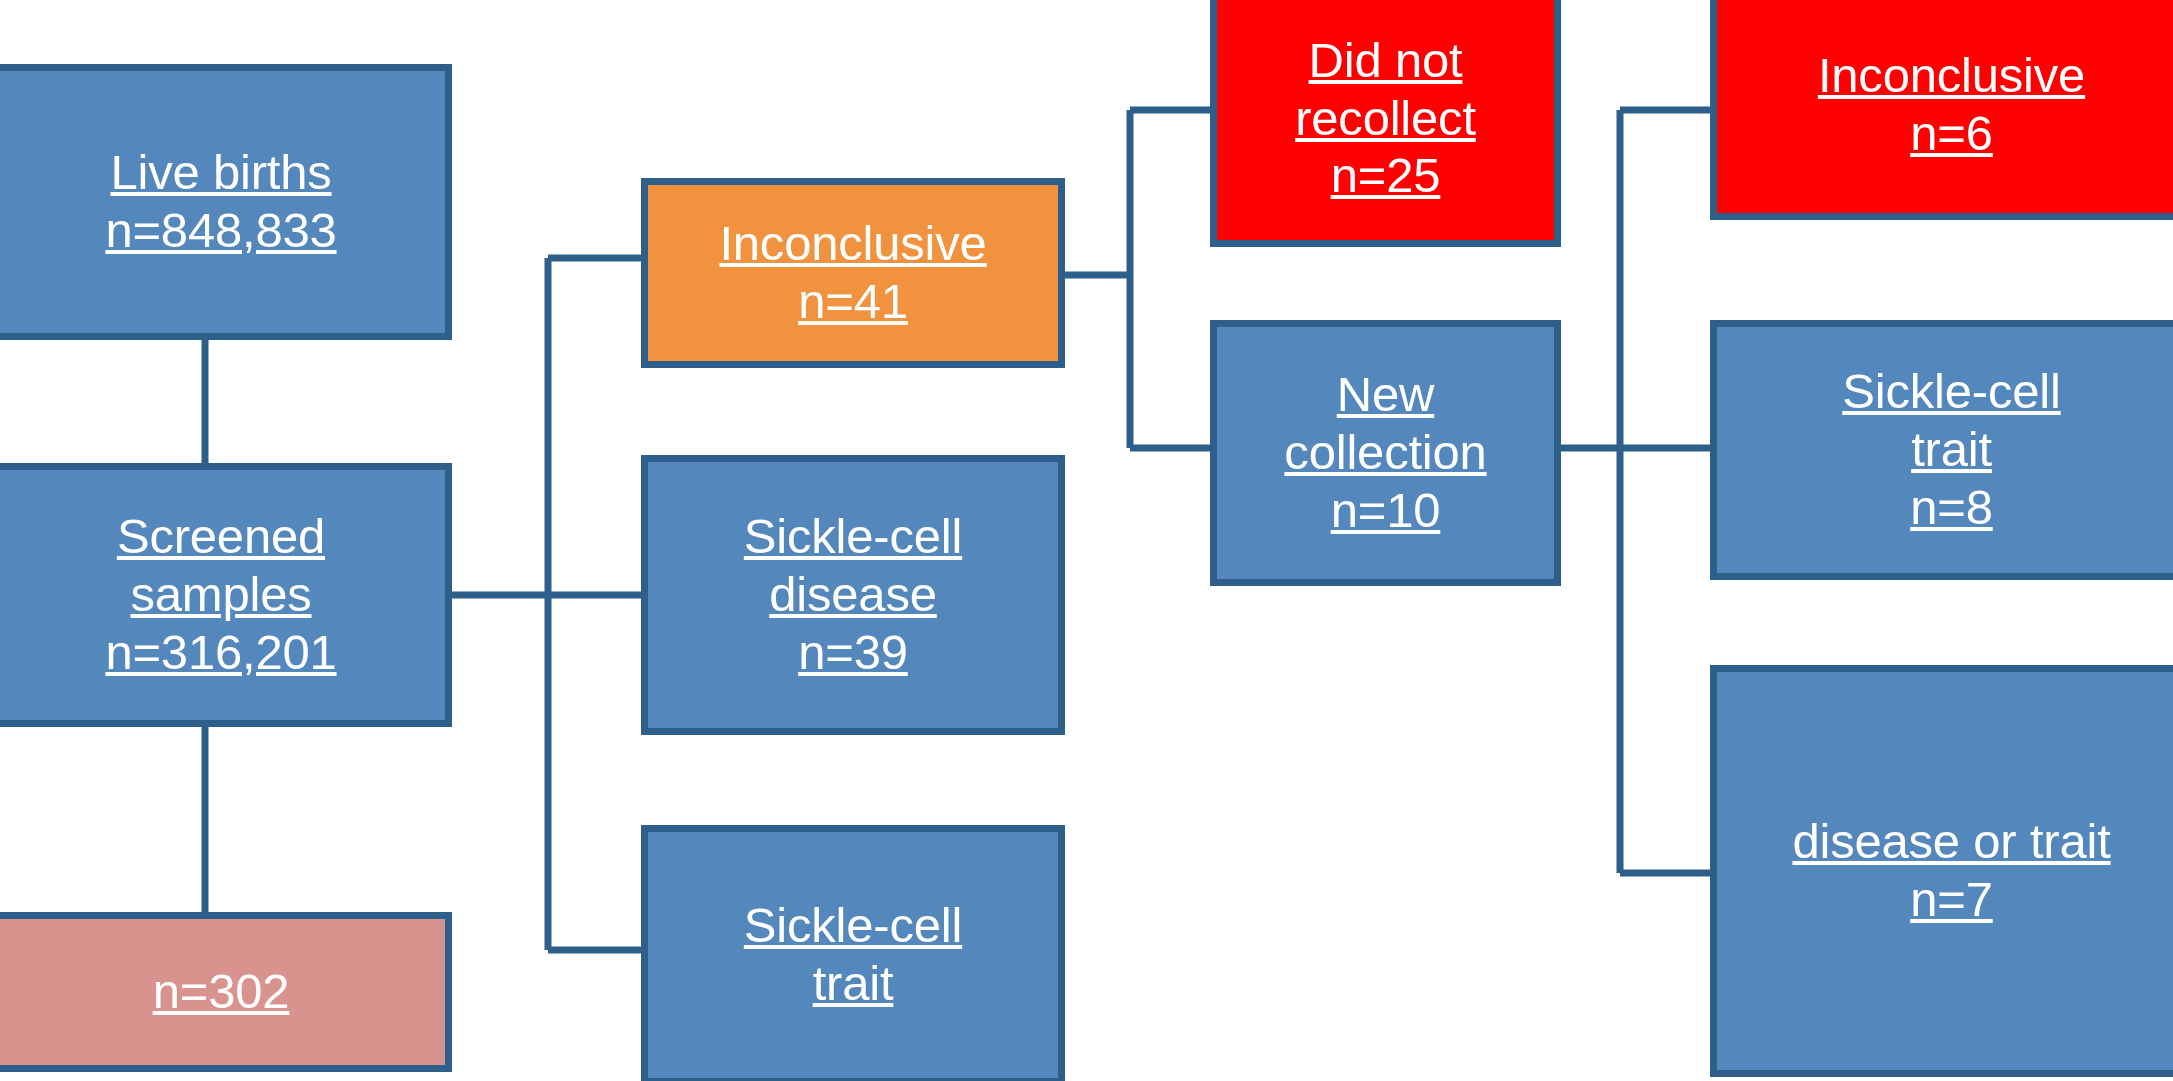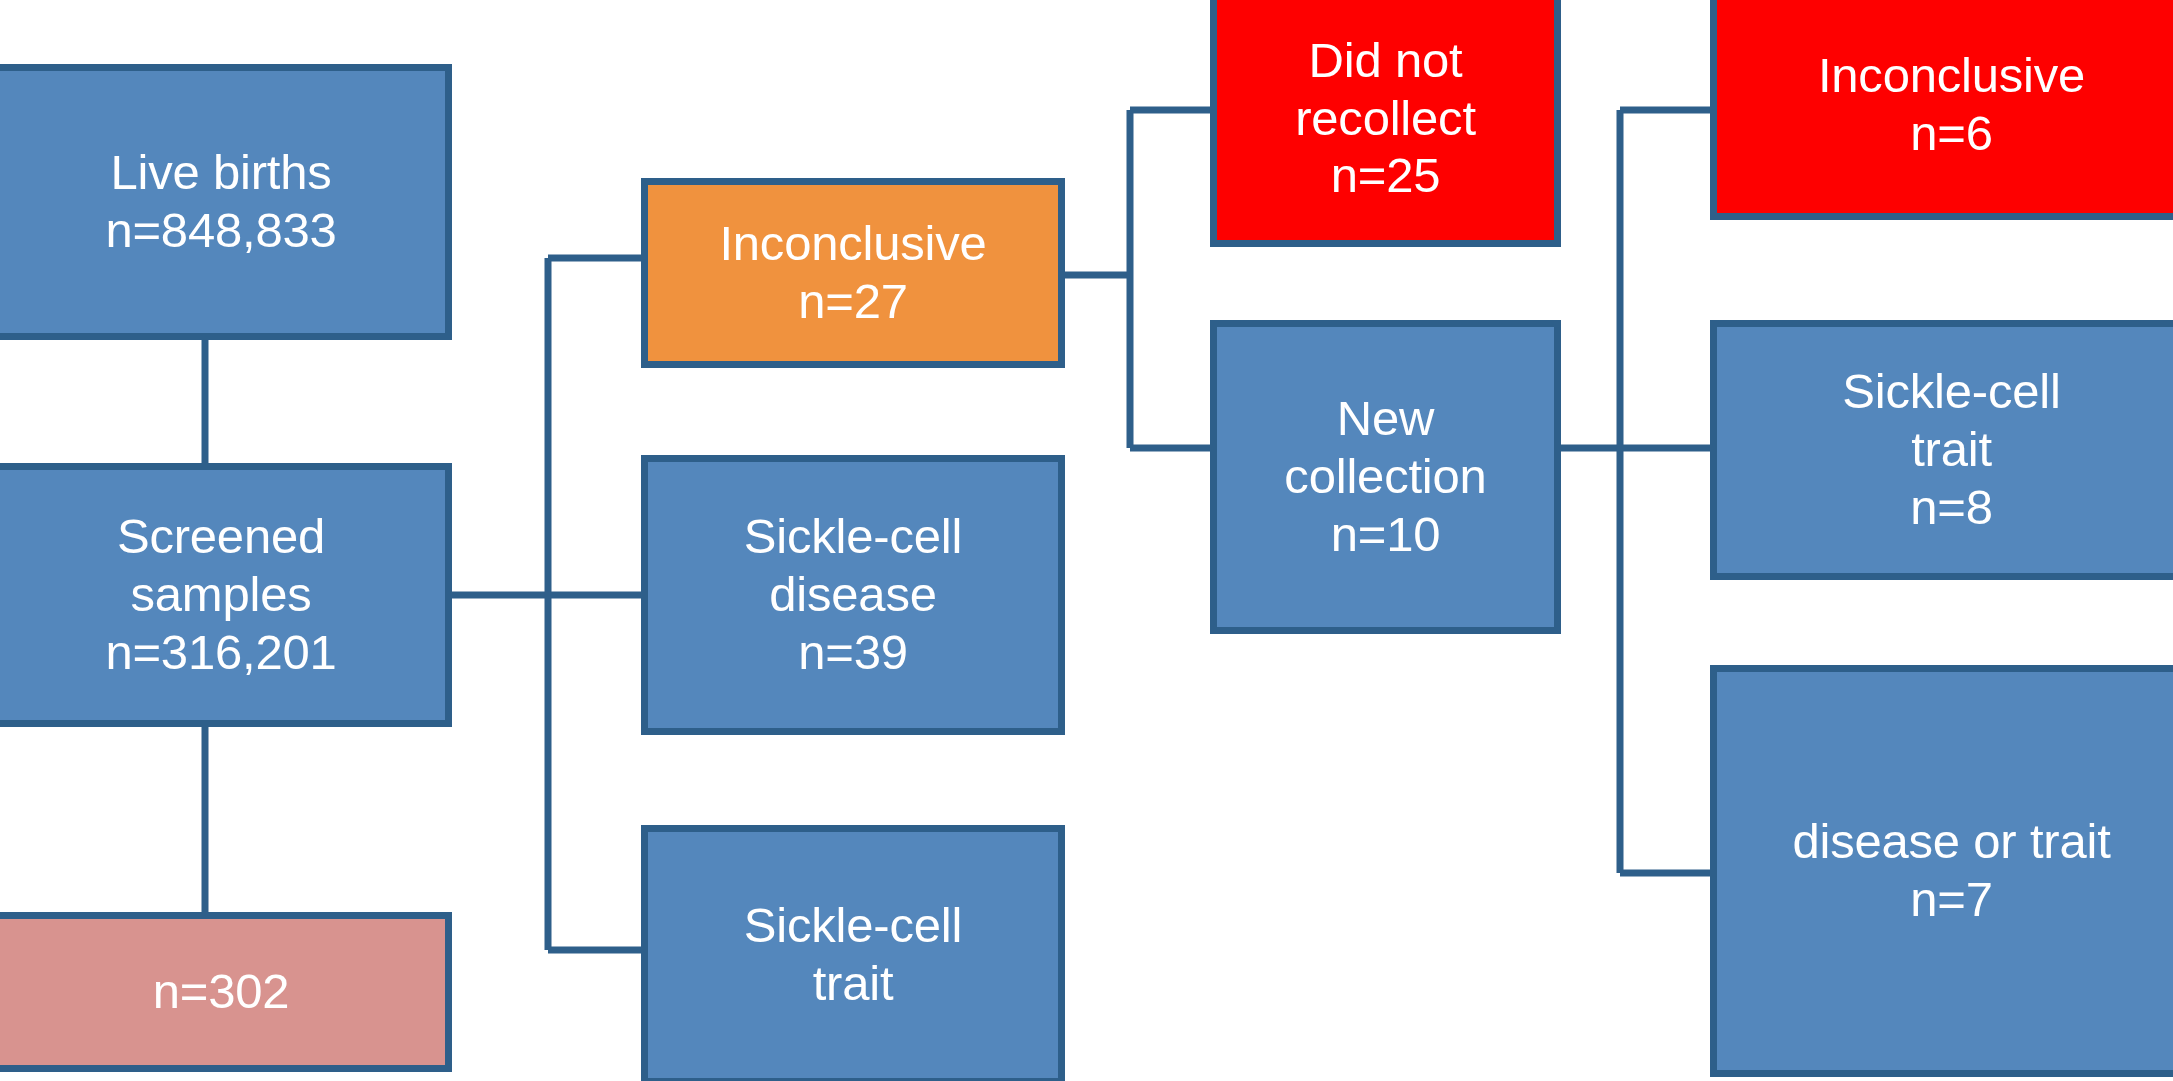--- a/index.html
+++ b/index.html
@@ -30,20 +30,21 @@
     text-align: center;
     color: #ffffff;
     font-family: "Liberation Sans", sans-serif;
     font-size: 49px;
     line-height: 1.18;
     letter-spacing: -0.2px;
   }
   .node .line {
     display: block;
     white-space: nowrap;
+    text-decoration: underline;
   }
   .fill-blue  { background: #5487BC; }
   .fill-orange{ background: #F0923E; }
   .fill-pink  { background: #D8938F; }
   .fill-red   { background: #FE0000; }
 
   svg.connectors {
     position: absolute;
     left: 0;
     top: 0;
@@ -108,41 +109,41 @@
     <span class="line">samples</span>
     <span class="line">n=316,201</span>
   </div>
 
   <div class="node fill-pink" style="left:-10px; top:912px; width:462px; height:160px;">
     <span class="line">n=302</span>
   </div>
 
   <div class="node fill-orange" style="left:641px; top:178px; width:424px; height:190px;">
     <span class="line">Inconclusive</span>
-    <span class="line">n=27</span>
+    <span class="line">n=41</span>
   </div>
 
   <div class="node fill-blue" style="left:641px; top:455px; width:424px; height:280px;">
     <span class="line">Sickle-cell</span>
     <span class="line">disease</span>
     <span class="line">n=39</span>
   </div>
 
   <div class="node fill-blue" style="left:641px; top:825px; width:424px; height:260px;">
     <span class="line">Sickle-cell</span>
     <span class="line">trait</span>
   </div>
 
   <div class="node fill-red" style="left:1210px; top:-10px; width:351px; height:257px;">
     <span class="line">Did not</span>
     <span class="line">recollect</span>
     <span class="line">n=25</span>
   </div>
 
-  <div class="node fill-blue" style="left:1210px; top:320px; width:351px; height:314px;">
+  <div class="node fill-blue" style="left:1210px; top:320px; width:351px; height:266px;">
     <span class="line">New</span>
     <span class="line">collection</span>
     <span class="line">n=10</span>
   </div>
 
   <div class="node fill-red" style="left:1710px; top:-10px; width:483px; height:230px;">
     <span class="line">Inconclusive</span>
     <span class="line">n=6</span>
   </div>
 

